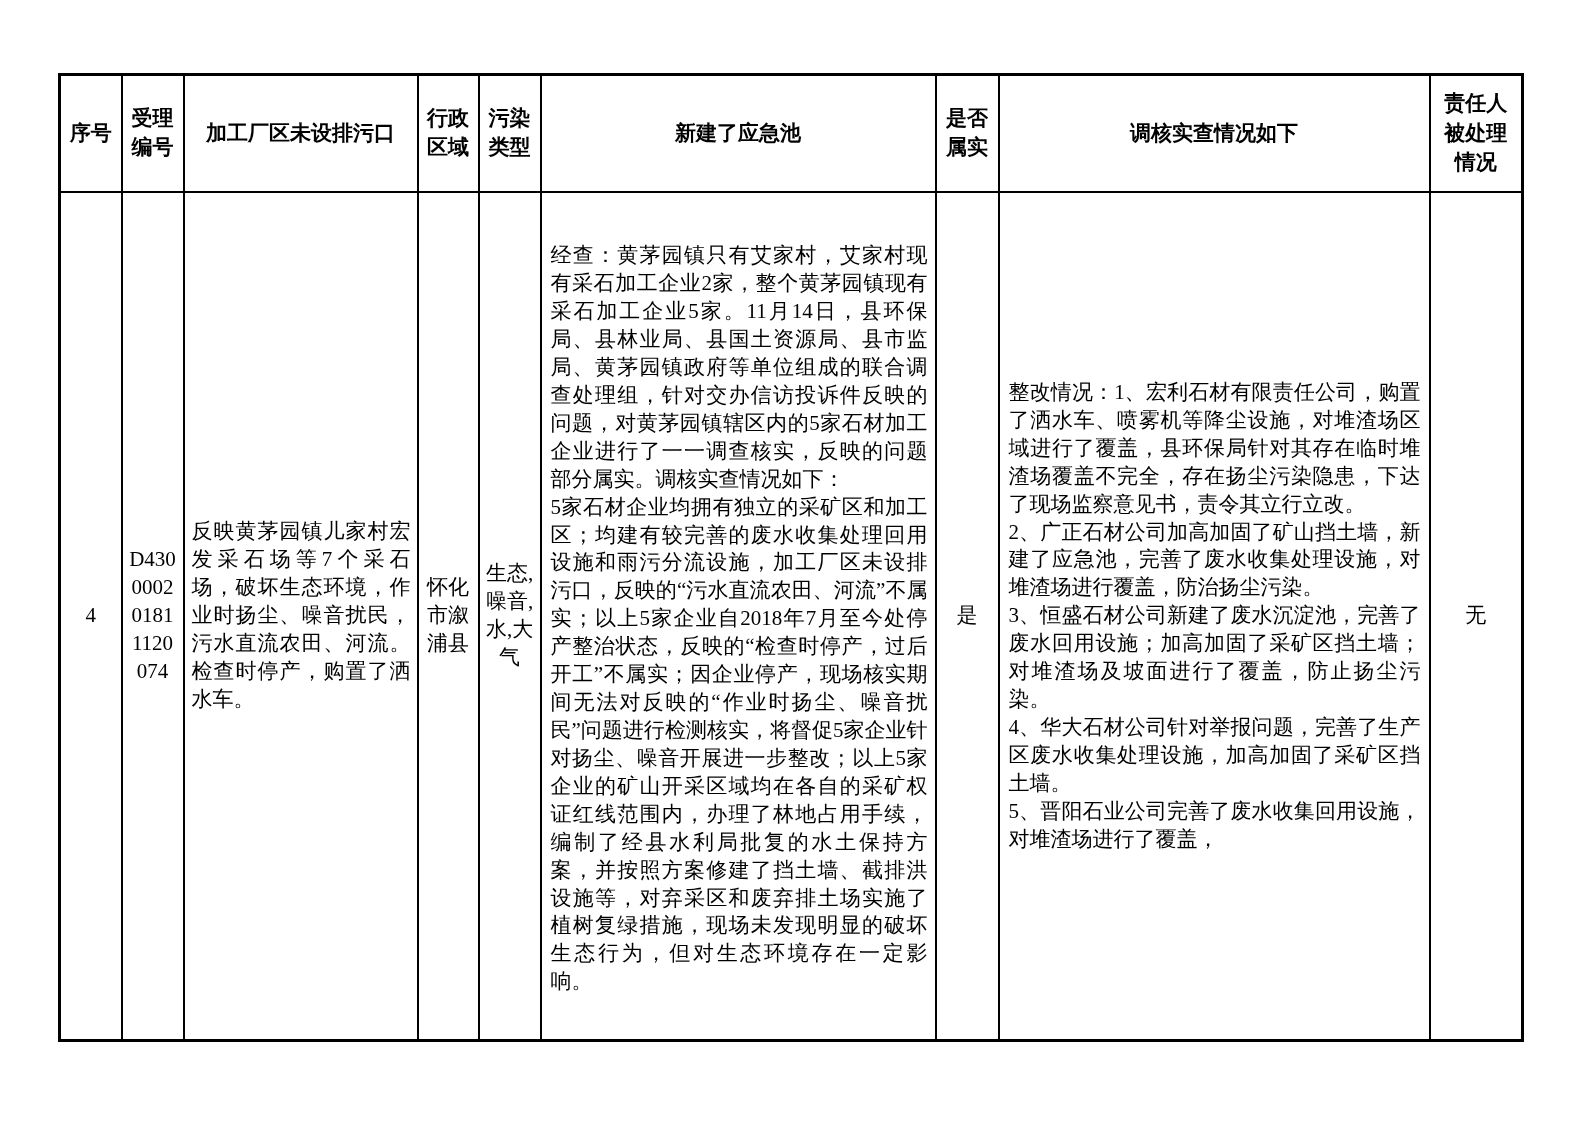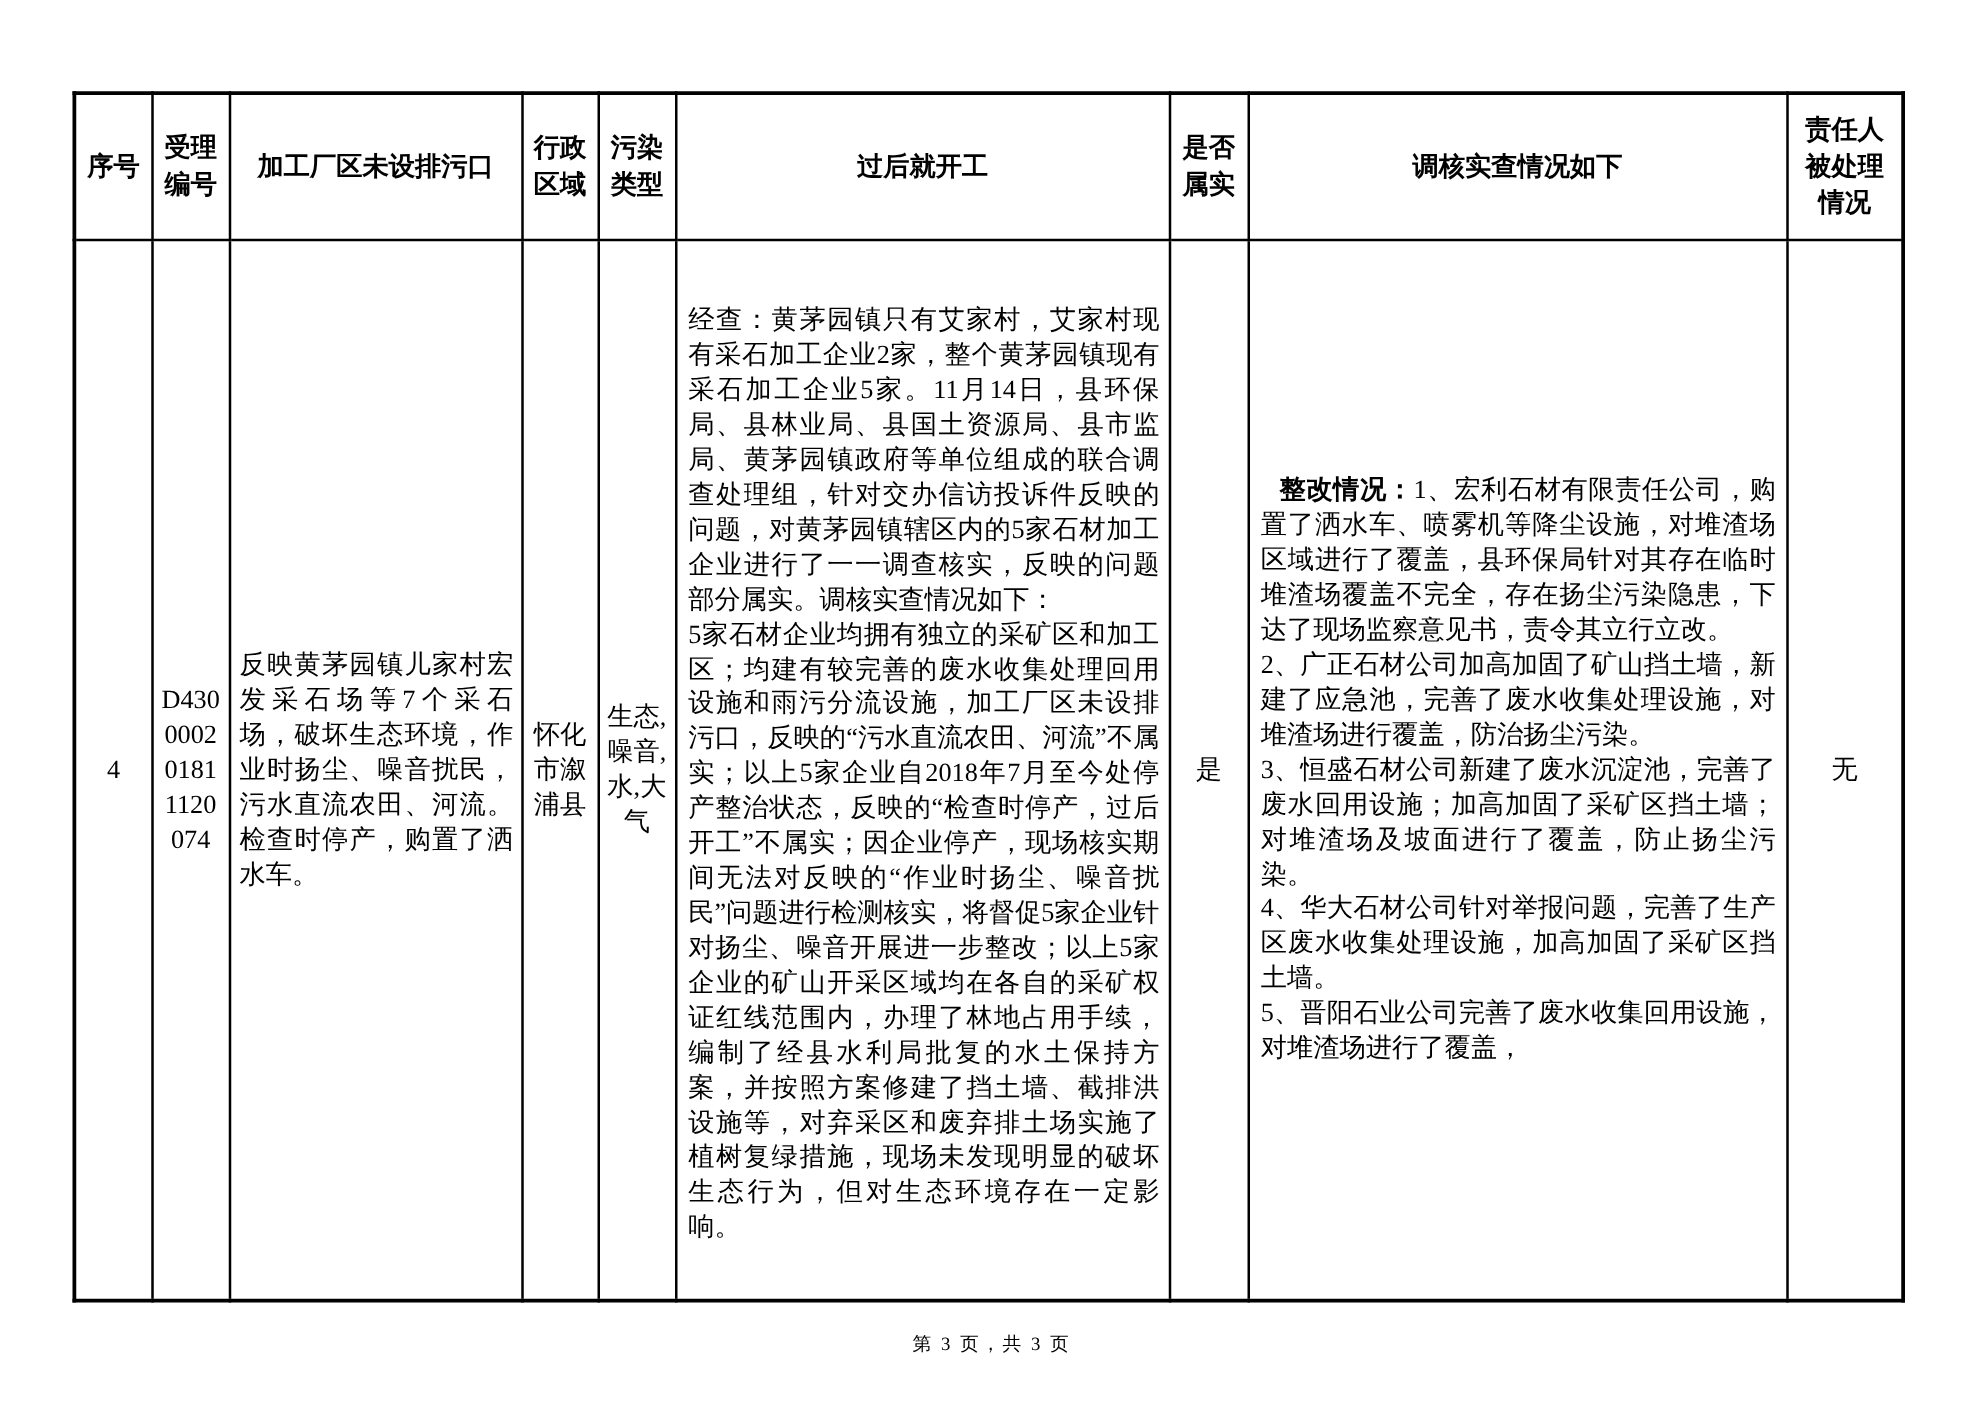--- a/index.html
+++ b/index.html
@@ -37,21 +37,21 @@
     white-space: pre-line;
     line-height: 1.4;
   }
   .cell-center { text-align: center; }
   .pre { white-space: pre-line; text-align: center; }
   .pad-sm { padding: 4px 5px; }
   .txt-block { text-align: justify; padding: 4px 6px 4px 7px; }
   .cell-investigation { vertical-align: top; }
   .cell-investigation .txt-block { padding: 13px 7px 6px 9px; }
   .cell-rectification .txt-block { padding: 4px 8px 4px 9px; }
-  .bold-prefix { font-weight: bold; font-family: "Liberation Sans", "DejaVu Sans", sans-serif; margin-left: 15px; }
+  .bold-prefix { font-weight: normal; font-family: "Liberation Sans", "DejaVu Sans", sans-serif; }
   .page-footer {
     position: absolute;
     top: 1066px;
     left: 0;
     width: 100%;
     text-align: center;
     font-size: 15px;
     letter-spacing: 2px;
     color: #000;
   }
@@ -76,21 +76,21 @@
     <thead>
       <tr>
         <th>序号</th>
         <th>受理
 编号</th>
         <th>加工厂区未设排污口</th>
         <th>行政
 区域</th>
         <th>污染
 类型</th>
-        <th>过后就开工</th>
+        <th>新建了应急池</th>
         <th>是否
 属实</th>
         <th>调核实查情况如下</th>
         <th>责任人
 被处理
 情况</th>
       </tr>
     </thead>
     <tbody>
       <tr>
@@ -115,15 +115,14 @@
 2、广正石材公司加高加固了矿山挡土墙，新建了应急池，完善了废水收集处理设施，对堆渣场进行覆盖，防治扬尘污染。
 3、恒盛石材公司新建了废水沉淀池，完善了废水回用设施；加高加固了采矿区挡土墙；对堆渣场及坡面进行了覆盖，防止扬尘污染。
 4、华大石材公司针对举报问题，完善了生产区废水收集处理设施，加高加固了采矿区挡土墙。
 5、晋阳石业公司完善了废水收集回用设施，对堆渣场进行了覆盖，</span></div>
           </td>
         <td class="cell-center">无</td>
       </tr>
     </tbody>
   </table>
 
-  <div class="page-footer">第 3 页，共 3 页</div>
 
 </div>
 
 </body></html>

